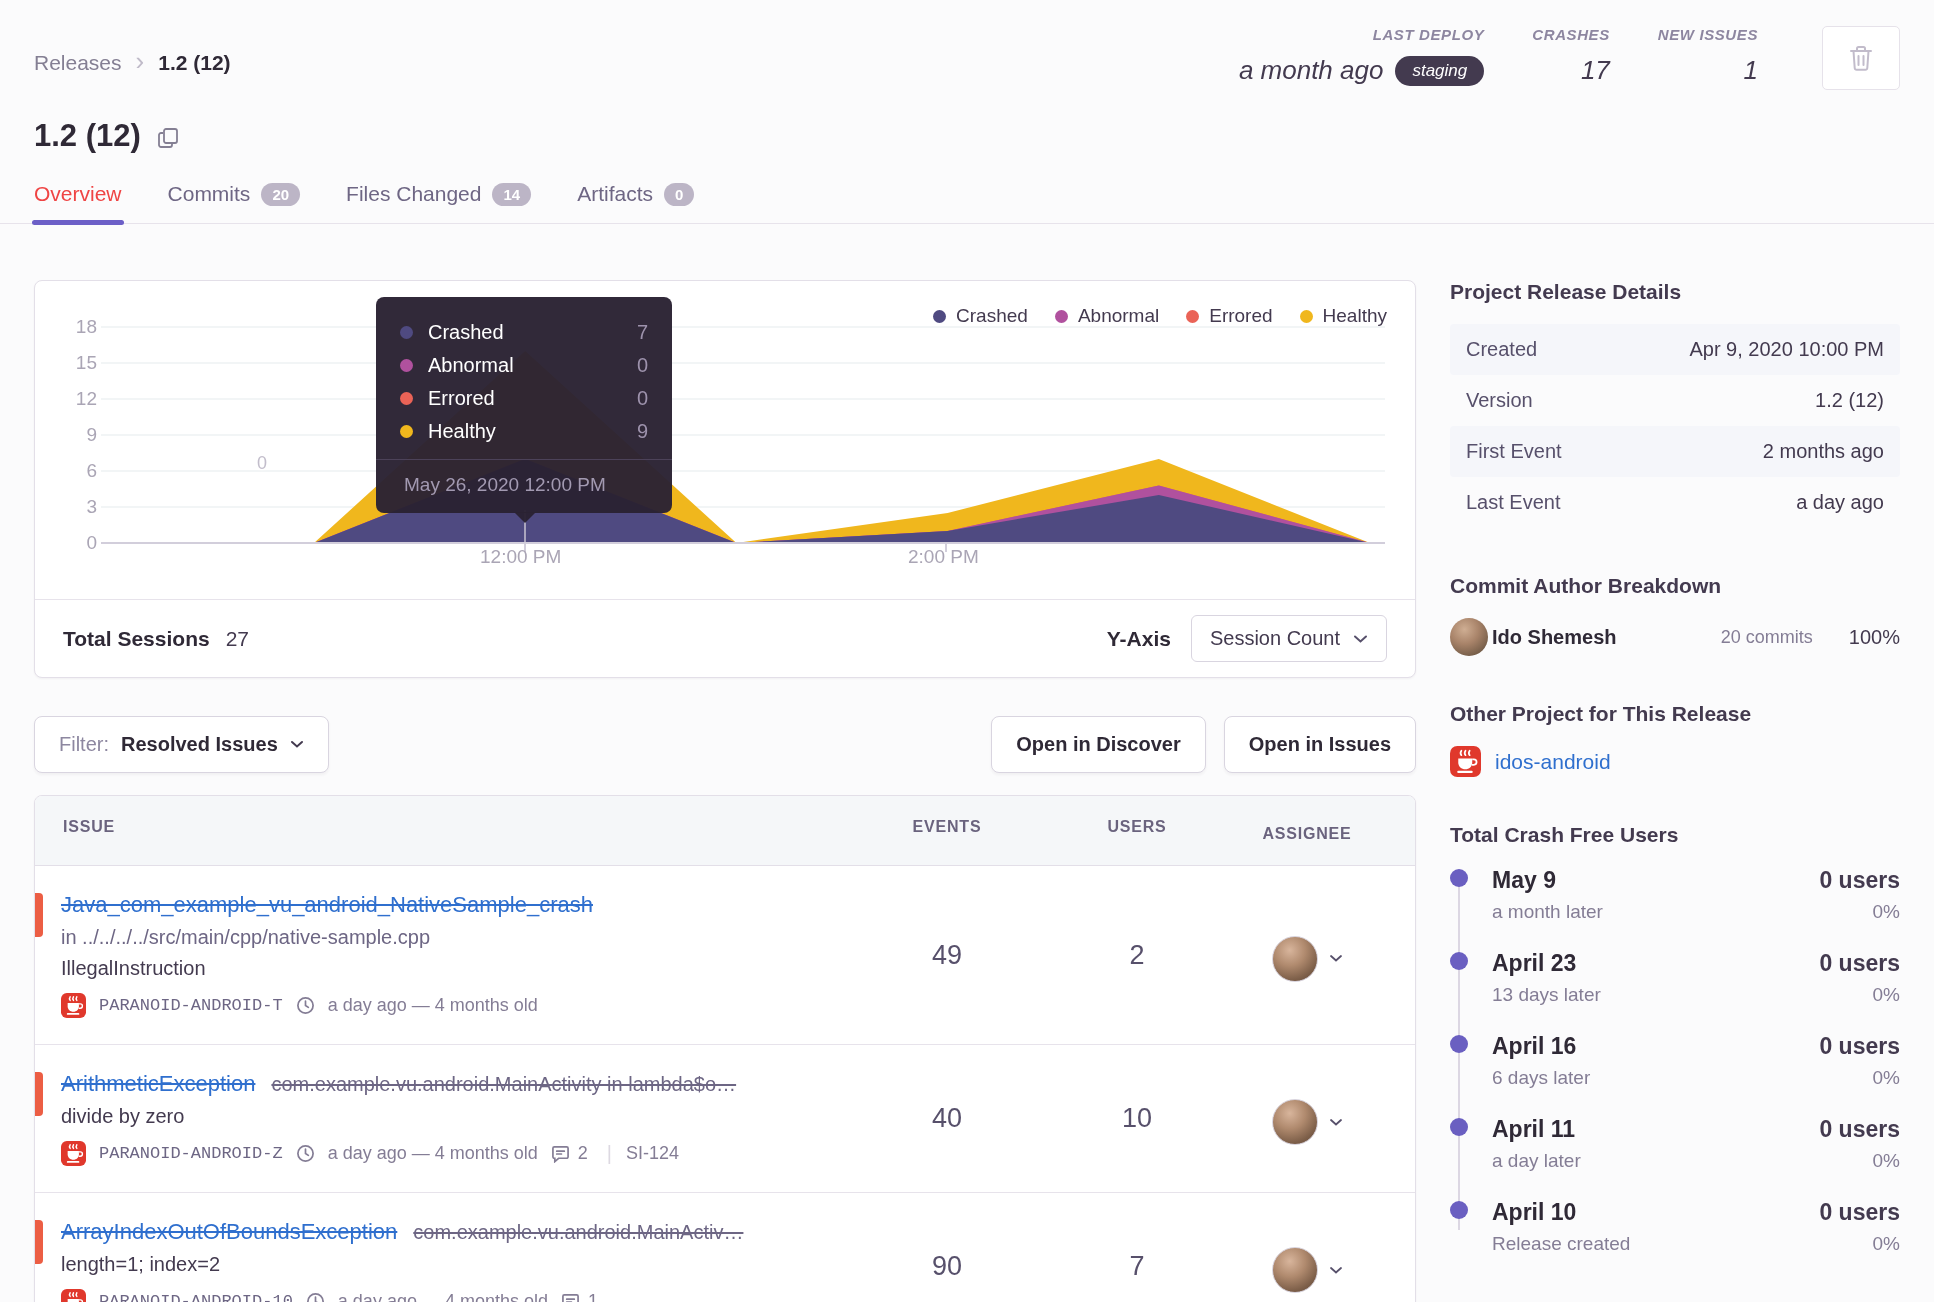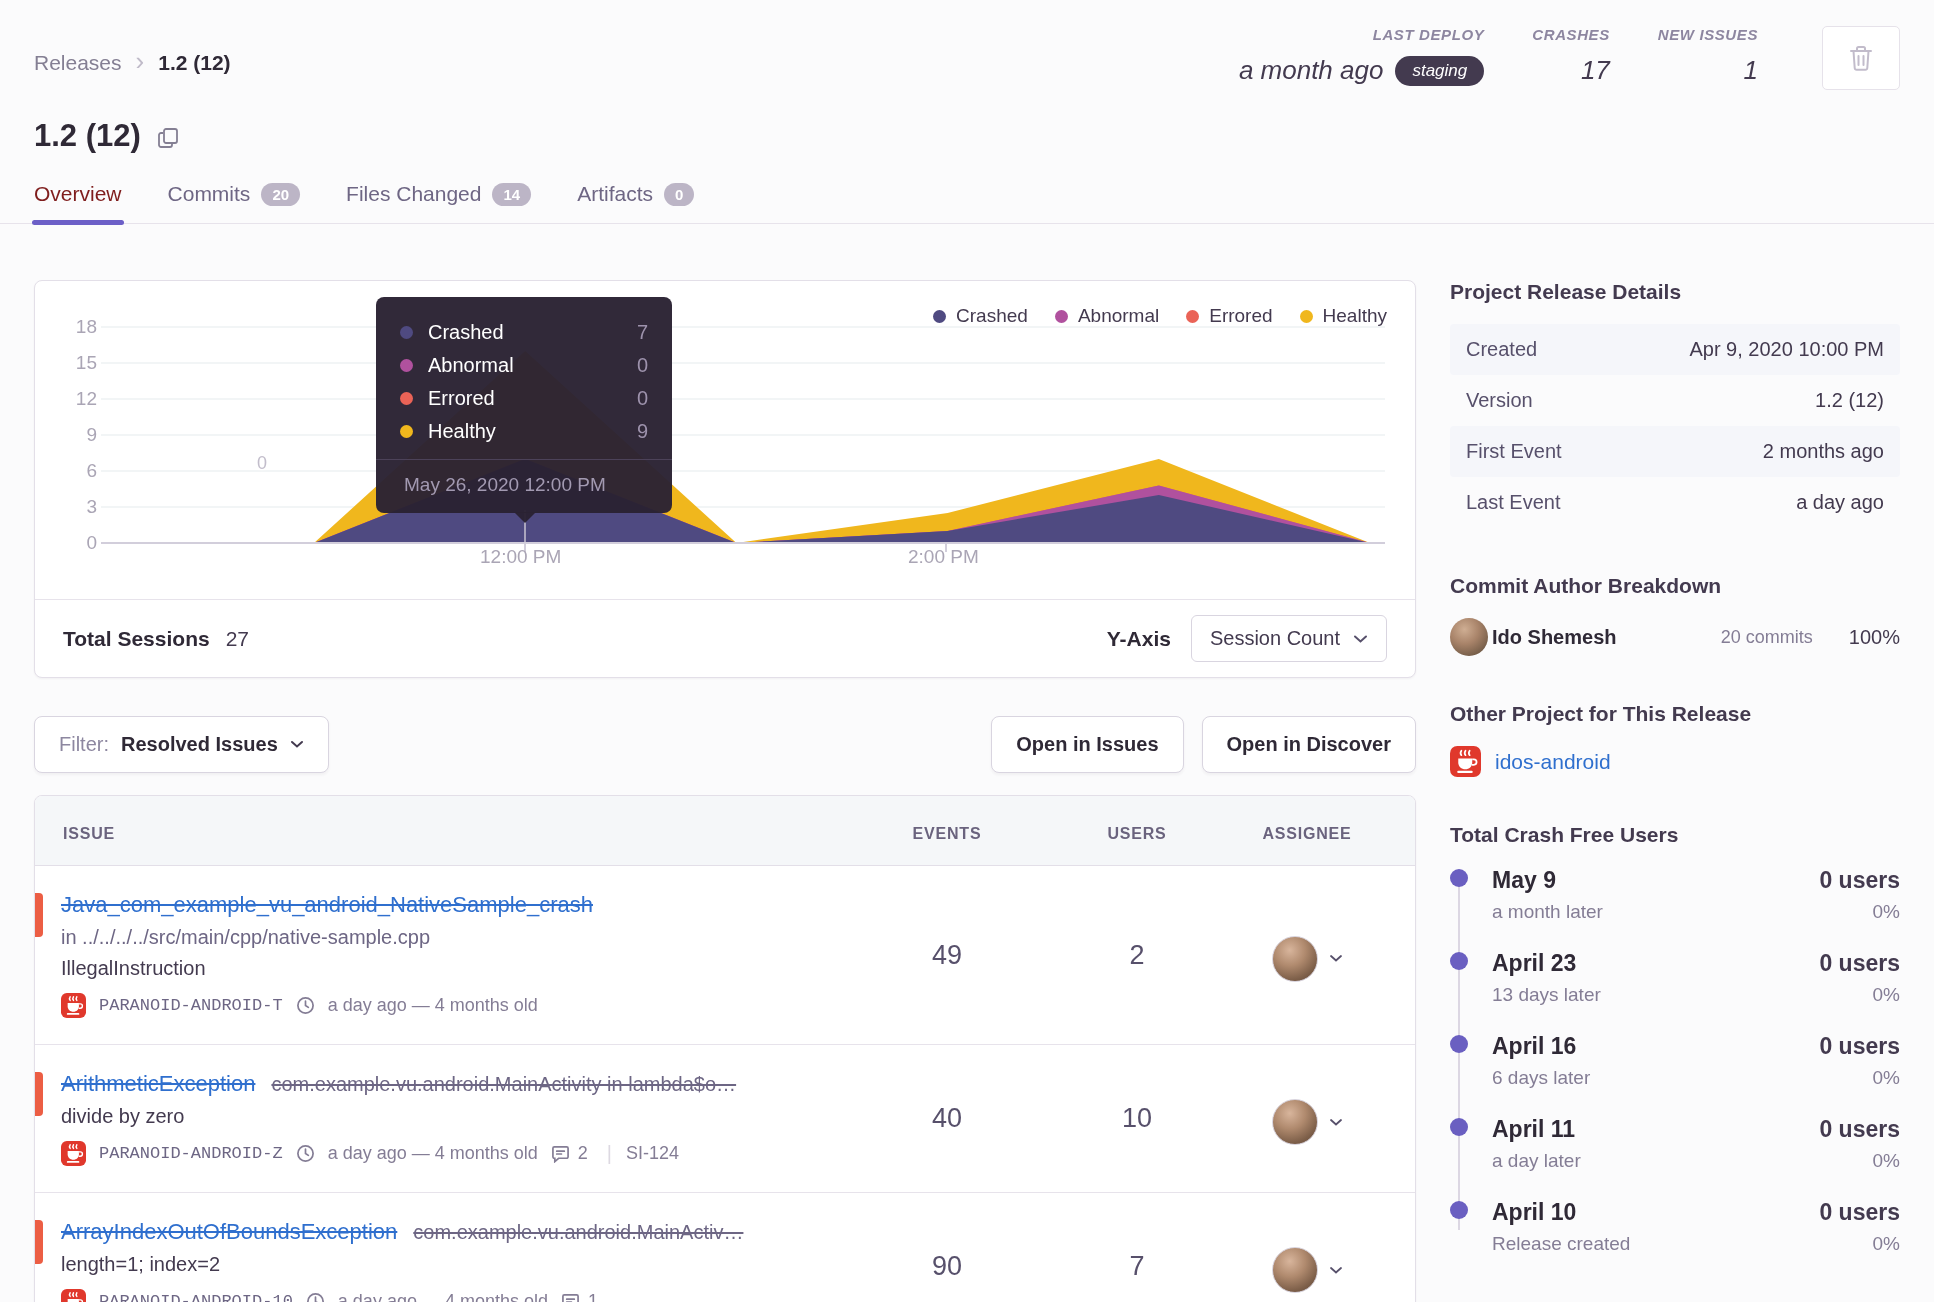--- a/index.html
+++ b/index.html
@@ -19,21 +19,21 @@
   .trash-btn { width:78px; height:64px; background:#fff; border:1px solid #e6e2ea; border-radius:5px;
                display:flex; align-items:center; justify-content:center; margin-left:16px; cursor:pointer; }
 
   
   .title-row { display:flex; align-items:center; gap:16px; padding:0 34px; margin-top:28px; }
   .page-title { font-size:31px; font-weight:600; color:#2f2936; }
   .copy-btn { cursor:pointer; display:flex; margin-top:4px; }
   .tabs { display:flex; gap:46px; padding:0 34px; margin-top:28px; border-bottom:1px solid #e7e3eb; }
   .tab { position:relative; display:flex; align-items:center; gap:11px; font-size:21px; color:#6e6684;
          padding-bottom:17px; cursor:pointer; }
-  .tab.active { color:#7f1d1d;align-items:center; }
+  .tab.active { color:#ef4444;align-items:center; }
   .tab.active::after { content:""; position:absolute; left:-2px; right:-2px; bottom:-2px; height:5px;
                        background:#6c5fc7; border-radius:3px; }
   .tab-badge { background:#bcb5c6; color:#fff; font-size:15px; font-weight:700; border-radius:13px; padding:3px 11px; }
 
   
   .main { display:flex; gap:34px; padding:0 34px; margin-top:56px; }
   .left-col { width:1382px; flex:none; }
   .sidebar { flex:1; min-width:0; }
   .card { background:#fff; border:1px solid #e3dfe8; border-radius:8px; box-shadow:0 1px 2px rgba(50,40,60,.05); }
 
@@ -69,21 +69,21 @@
   
   .filter-row { margin-top:38px; display:flex; justify-content:space-between; align-items:center; }
   .btn { background:#fff; border:1px solid #d9d5e0; border-radius:8px; padding:16px 24px; font-size:20px;
          box-shadow:0 2px 3px rgba(50,40,60,.05); cursor:pointer; display:inline-flex; align-items:center; gap:12px; }
   .btn-bold { font-weight:700; color:#2f2936; }
   .filter-label { color:#8d87a0; }
   .right-buttons { display:flex; gap:18px; }
 
   
   .table-card { margin-top:22px; overflow:hidden; }
-  .table-header { display:flex; align-items:flex-end; background:#f5f7f9; padding:22px 28px;
+  .table-header { display:flex; align-items:flex-start; background:#f5f7f9; padding:22px 28px;
                   border-bottom:1px solid #e3dfe8; }
   .th { font-size:16px; font-weight:700; letter-spacing:.8px; color:#6a637e; }
   .th-issue { flex:1; } .col-events, .th-events { width:200px; text-align:center; }
   .col-users, .th-users { width:180px; text-align:center; } .col-assignee, .th-assignee { width:160px; text-align:center;margin-top:7px; }
   .issue-row { position:relative; display:flex; align-items:center; padding:26px 28px 26px 26px;
                border-bottom:1px solid #e7e3eb; background:#fff; }
   .issue-row:last-child { border-bottom:none; }
   .level-bar { position:absolute; left:0; top:27px; width:8px; height:44px; border-radius:0 4px 4px 0; }
   .issue-cell { flex:1; min-width:0; display:flex; flex-direction:column; gap:8px; }
   .issue-title-line { display:flex; align-items:baseline; gap:16px; white-space:nowrap; overflow:hidden; }
@@ -303,22 +303,22 @@
       <button class="btn">
         <span class="filter-label">Filter:</span>
         <span class="btn-bold">Resolved Issues</span>
         <span style="display:flex;">
           <svg width="14" height="9" viewBox="0 0 14 9" fill="none" stroke="#433a4f" stroke-width="2" stroke-linecap="round">
               <path d="M2 2l5 4.5L12 2"></path>
             </svg>
         </span>
       </button>
       <div class="right-buttons">
+        <button class="btn btn-bold">Open in Discover</button>
         <button class="btn btn-bold">Open in Issues</button>
-        <button class="btn btn-bold">Open in Discover</button>
       </div>
     </div>
 
     <div class="card table-card">
       <div class="table-header">
         <span class="th th-issue">ISSUE</span>
         <span class="th th-events">EVENTS</span>
         <span class="th th-users">USERS</span>
         <span class="th th-assignee">ASSIGNEE</span>
       </div>

